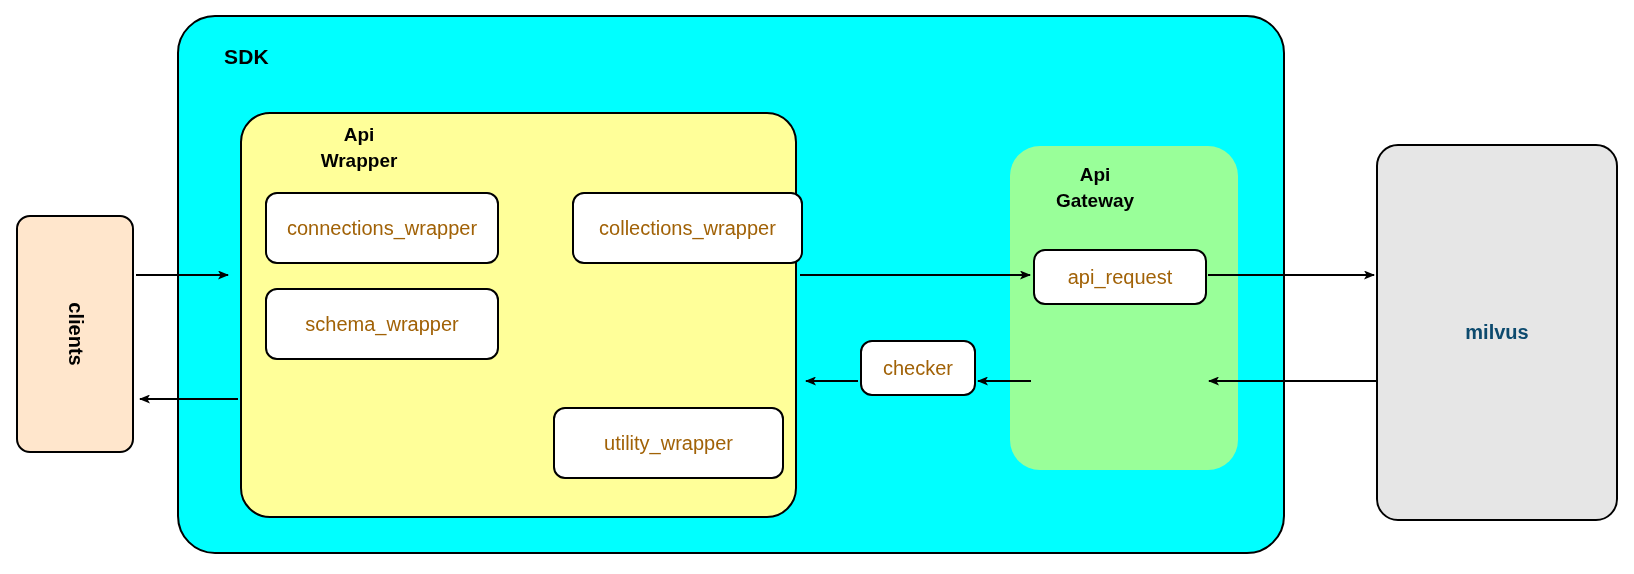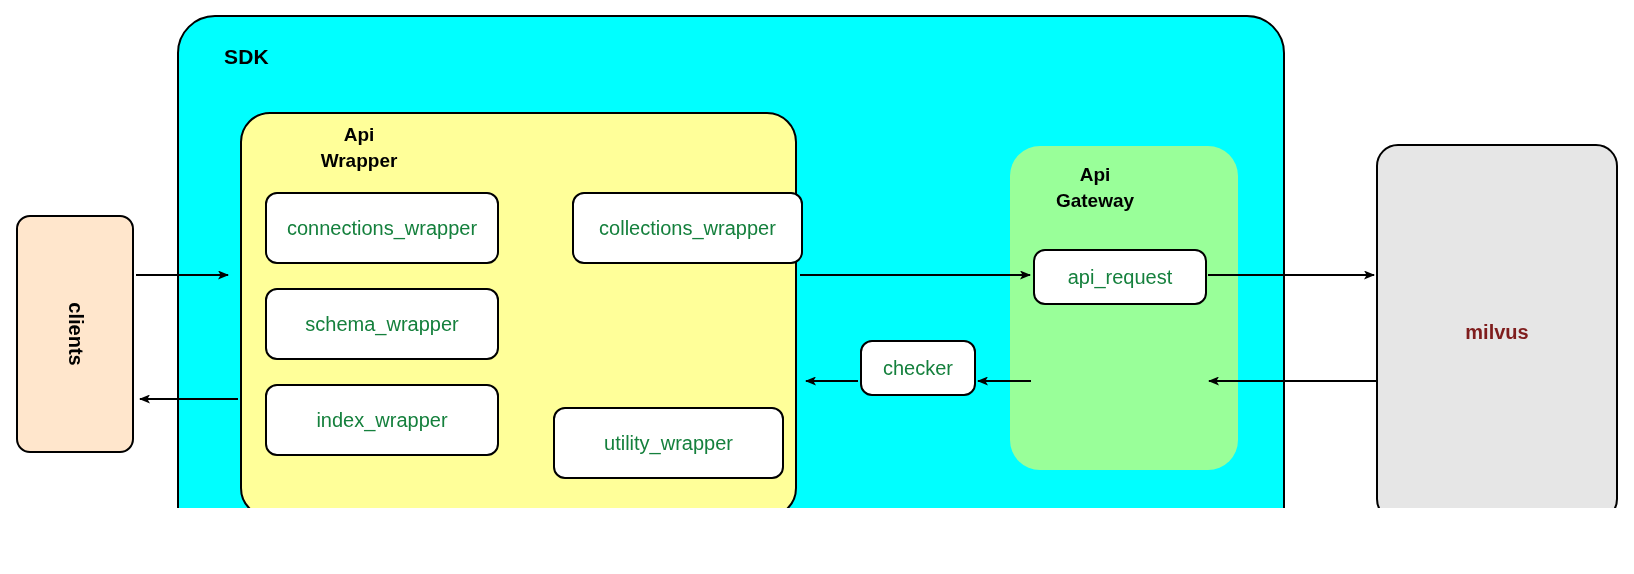--- a/index.html
+++ b/index.html
@@ -6,21 +6,21 @@
     margin: 0;
     padding: 0;
     background: #ffffff;
   }
   body {
     font-family: "Liberation Sans", sans-serif;
   }
   #canvas {
     position: relative;
     width: 1634px;
-    height: 508px;
+    height: 574px;
     background: #ffffff;
     overflow: hidden;
   }
   .box {
     position: absolute;
     box-sizing: border-box;
   }
 
   
   .sdk-container {
@@ -88,21 +88,21 @@
   .node {
     position: absolute;
     box-sizing: border-box;
     background: #ffffff;
     border: 2px solid #000000;
     border-radius: 12px;
     display: flex;
     align-items: center;
     justify-content: center;
     font-size: 20px;
-    color: #15803d;
+    color: #a16207;
     text-align: center;
   }
 
   .clients-box {
     left: 16px;
     top: 215px;
     width: 118px;
     height: 238px;
     background: #ffe6cc;
     border: 2px solid #000000;
@@ -125,21 +125,21 @@
     width: 242px;
     height: 377px;
     background: #e6e6e6;
     border: 2px solid #000000;
     border-radius: 22px;
     display: flex;
     align-items: center;
     justify-content: center;
     font-size: 20px;
     font-weight: bold;
-    color: #7f1d1d;
+    color: #0c4a6e;
   }
 
   
   .w-connections { left: 265px; top: 192px;  width: 234px; height: 72px; }
   .w-collections { left: 553px; top: 192px;  width: 231px; height: 72px; margin-left: 19px; }
   .w-schema      { left: 265px; top: 288px;  width: 234px; height: 72px; justify-content: center; }
   .w-partition   { left: 553px; top: 288px;  width: 231px; height: 72px; }
   .w-index       { left: 265px; top: 384px;  width: 234px; height: 72px; }
   .w-utility     { left: 553px; top: 407px;  width: 231px; height: 72px; }
 
@@ -189,23 +189,20 @@
   </div>
 
   <div class="node w-connections">
     <span>connections_wrapper</span>
   </div>
   <div class="node w-collections">
     <span>collections_wrapper</span>
   </div>
   <div class="node w-schema">
     <span>schema_wrapper</span>
-  </div>
-  <div class="node w-index">
-    <span>index_wrapper</span>
   </div>
   <div class="node w-utility">
     <span>utility_wrapper</span>
   </div>
 
   <div class="node n-apirequest">
     <span>api_request</span>
   </div>
 
   <div class="node n-checker">

